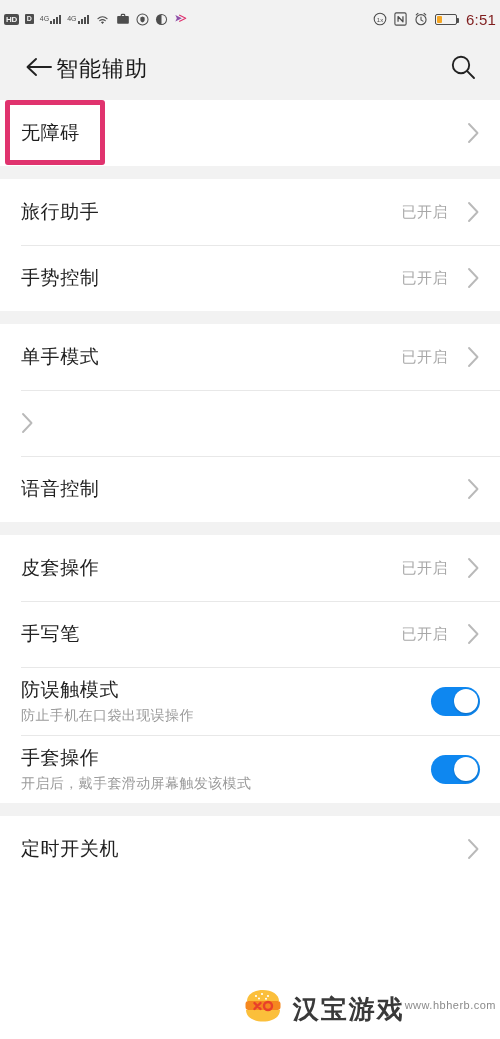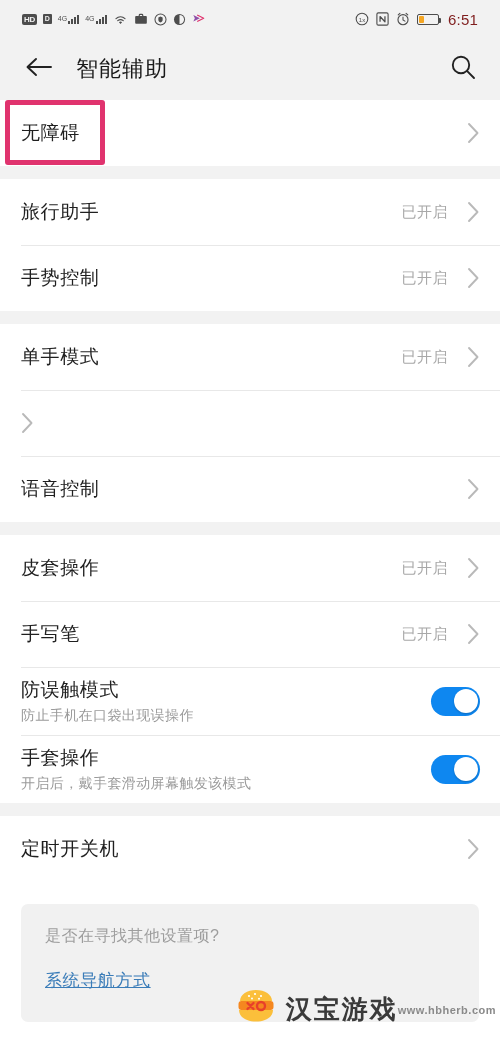--- a/index.html
+++ b/index.html
@@ -15,21 +15,21 @@
     background: #ffffff;
   }
 
   
   .statusbar {
     height: 38px;
     background: #f2f2f2;
     display: flex;
     align-items: center;
     justify-content: space-between;
-    padding: 0 22px;
+    padding: 0 4px;
   }
   .sb-left, .sb-right {
     display: flex;
     align-items: center;
     gap: 6px;
   }
   .sb-right { gap: 7px; }
   .sb-ico { color: #4d4d4d; display: flex; align-items: center; }
   .hd-badge {
     background: #4d4d4d; color: #f2f2f2;
@@ -61,21 +61,21 @@
 
   
   .appbar {
     height: 62px;
     background: #f2f2f2;
     display: flex; align-items: center;
     padding: 0 20px 0 22px;
   }
   .back-btn { width: 34px; height: 34px; display: flex; align-items: center; justify-content: center; }
   .appbar-title {
-    font-size: 22px; color: #1a1a1a; margin-left: 20px; flex: 1;
+    font-size: 22px; color: #1a1a1a; flex: 1;
     letter-spacing: 1px;
   }
   .search-btn { width: 34px; height: 34px; display: flex; align-items: center; justify-content: center; }
 
   
   .list { background: #ffffff; }
   .group { background: #ec4899; }
   .gap { height: 13px; background: #f2f2f2; }
 
   .row {
@@ -136,21 +136,21 @@
   .watermark {
     position: absolute; right: 4px; bottom: 8px;
     display: flex; align-items: center; gap: 8px;
     z-index: 40;
   }
   .wm-texts { display: flex; flex-direction: row; align-items: flex-start; }
   .wm-name {
     font-size: 26px; font-weight: bold; color: #3a3a3a;
     letter-spacing: 2px; line-height: 28px;
   }
-  .wm-url { font-size: 11px; color: #8a8a8a; letter-spacing: 0.5px; margin-top: 9px; font-weight: bold; }
+  .wm-url { font-size: 11px; color: #8a8a8a; letter-spacing: 0.5px; margin-top: 4px; }
 </style>
 </head>
 <body>
 
 <div id="screen">
 
   <div class="statusbar">
     <div class="sb-left">
       <span class="hd-badge">HD</span>
       <span class="sim-d">D</span>
@@ -398,26 +398,20 @@
             <span style="display: flex;">
               <svg width="13" height="22" viewBox="0 0 13 22" class="chev">
                 <path d="M2 2l8.5 9L2 20" stroke="#b9b9b9" stroke-width="1.9" fill="none" stroke-linecap="round" stroke-linejoin="round"></path>
               </svg>
             </span>
           </div>
         </div>
       </div>
     </div>
 
-  <div class="bottom-area">
-    <div class="hint-card">
-      <div class="hint-q">是否在寻找其他设置项?</div>
-      <a class="hint-link" href="#" style="color: rgb(58, 124, 184);">系统导航方式</a>
-    </div>
-  </div>
 
   <div class="highlight" style="border-color: rgb(224, 51, 110);"></div>
 
   <div class="watermark">
     <span>
       <svg width="44" height="40" viewBox="0 0 44 40">
         <path d="M6 14c0-6.5 7.2-11 16-11s16 4.5 16 11z" fill="#fbbf3b"></path>
         <circle cx="15" cy="9" r="1.1" fill="#fff"></circle>
           <circle cx="21" cy="7" r="1.1" fill="#fff"></circle>
         <circle cx="27" cy="9" r="1.1" fill="#fff"></circle>

